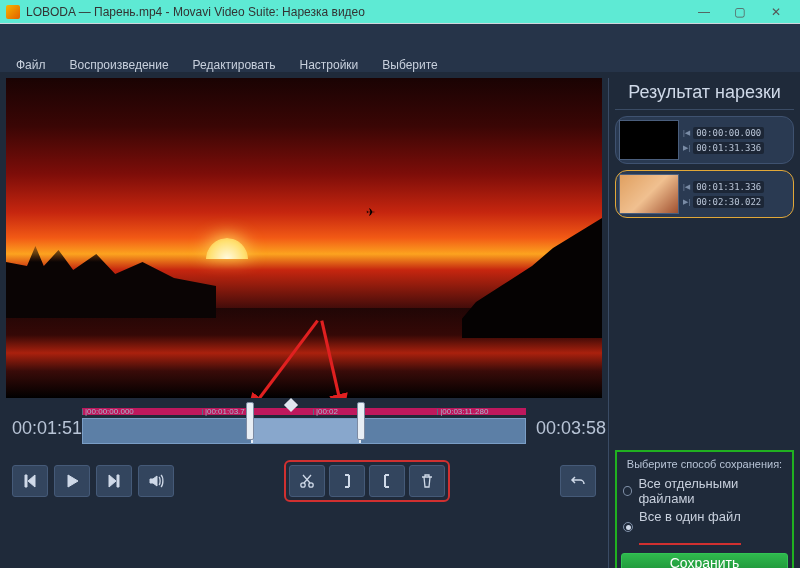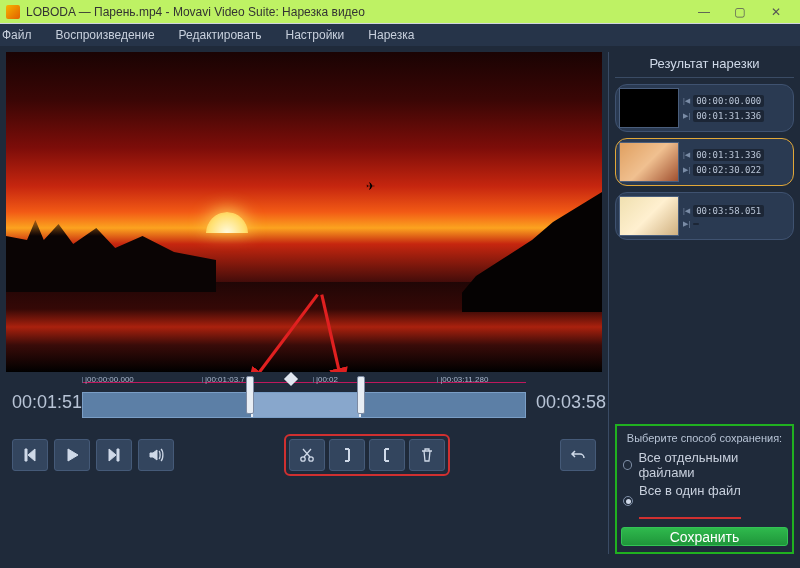--- a/index.html
+++ b/index.html
@@ -7,47 +7,47 @@
     font-family: "Segoe UI", Tahoma, sans-serif;
     background: #1f2a3a;
     width: 800px;
     height: 568px;
     overflow: hidden;
     font-size: 12px;
     color: #c8d0dd;
   }
   .titlebar {
     height: 24px;
-    background: #bef264;
+    background: #5eead4;
     display: flex;
     align-items: center;
     padding: 0 6px;
     color: #333;
     border-bottom: 1px solid #d0d5dd;
   }
   .titlebar .icon {
     width: 14px; height: 14px;
     background: linear-gradient(135deg,#f7b500,#e25f00);
     border-radius: 2px;
     margin-right: 6px;
   }
   .titlebar .title { flex: 1; font-size: 12px; }
   .winbtns { display: flex; gap: 0; }
   .winbtns div {
     width: 36px; height: 24px;
     display: flex; align-items: center; justify-content: center;
     color: #555;
   }
   .menubar {
-    height: 22px;
+    height: 48px;
     background: #263449;
     display: flex;
     gap: 24px;
-    padding: 0 2px;
-    align-items: center;
+    padding: 0 16px;
+    align-items: flex-end;
     color: #c8d0dd;
     font-size: 12px;
   }
   .content {
     display: flex;
     height: calc(568px - 24px - 30px);
     padding: 6px;
     gap: 6px;
   }
   .left {
@@ -109,21 +109,21 @@
     padding: 8px 6px 4px;
   }
   .time-label { width: 60px; font-size: 18px; color: #b8c4d6; }
   .timeline {
     flex: 1;
     height: 40px;
     position: relative;
   }
   .timeline .ticks {
     height: 12px;
-    border-top: 1px solid #be185d;
+    border-top: 7px solid #be185d;
     position: relative;
   }
   .tick {
     position: absolute; top: -6px;
     font-size: 8px; color: #a8b6cc;
     white-space: nowrap;
     border-left: 1px solid #5a6a82;
     padding-left: 2px;
     height: 6px;
     line-height: 6px;
@@ -175,21 +175,21 @@
   .spacer { flex: 1; }
   .right {
     width: 186px;
     display: flex;
     flex-direction: column;
     border-left: 1px solid #3a4b64;
     padding-left: 6px;
   }
   .panel-title {
     text-align: center;
-    font-size: 13px;
+    font-size: 18px;
     color: #cfd9e8;
     padding: 4px 0 6px;
     border-bottom: 1px solid #3a4b64;
   }
   .clips { flex: 1; overflow-y: auto; padding-top: 6px; }
   .clip {
     display: flex;
     gap: 4px;
     background: #2a3a52;
     border: 1px solid #3f5270;
@@ -246,21 +246,21 @@
     <div>▢</div>
     <div>✕</div>
   </div>
 </div>
 
 <div class="menubar">
   <div>Файл</div>
   <div>Воспроизведение</div>
   <div>Редактировать</div>
   <div>Настройки</div>
-  <div>Нарезка</div>
+  <div>Выберите</div>
 </div>
 
 <div class="content">
   <div class="left">
     <div class="preview-wrap">
       <div class="sky"></div>
       <div class="water"></div>
       <div class="silhouette-left"></div>
       <div class="silhouette-right"></div>
       <div class="sun"></div>
@@ -380,33 +380,20 @@
               <span class="micon">|◀</span>
               <span class="val">00:01:31.336</span>
             </div>
           <div class="cline">
               <span class="micon">▶|</span>
               <span class="val">00:02:30.022</span>
             </div>
         </div>
       </div>
 
-      <div class="clip">
-        <div class="thumb t3"></div>
-        <div class="clipinfo">
-          <div class="cline">
-              <span class="micon">|◀</span>
-              <span class="val">00:03:58.051</span>
-            </div>
-          <div class="cline">
-              <span class="micon">▶|</span>
-              <span class="val"></span>
-            </div>
-        </div>
-      </div>
 
     </div>
 
     <div class="save-panel">
       <div class="lbl">Выберите способ сохранения:</div>
       <div class="radio">
         <span class="dot"></span>
         <span>Все отдельными файлами</span>
       </div>
       <div class="radio sel">

